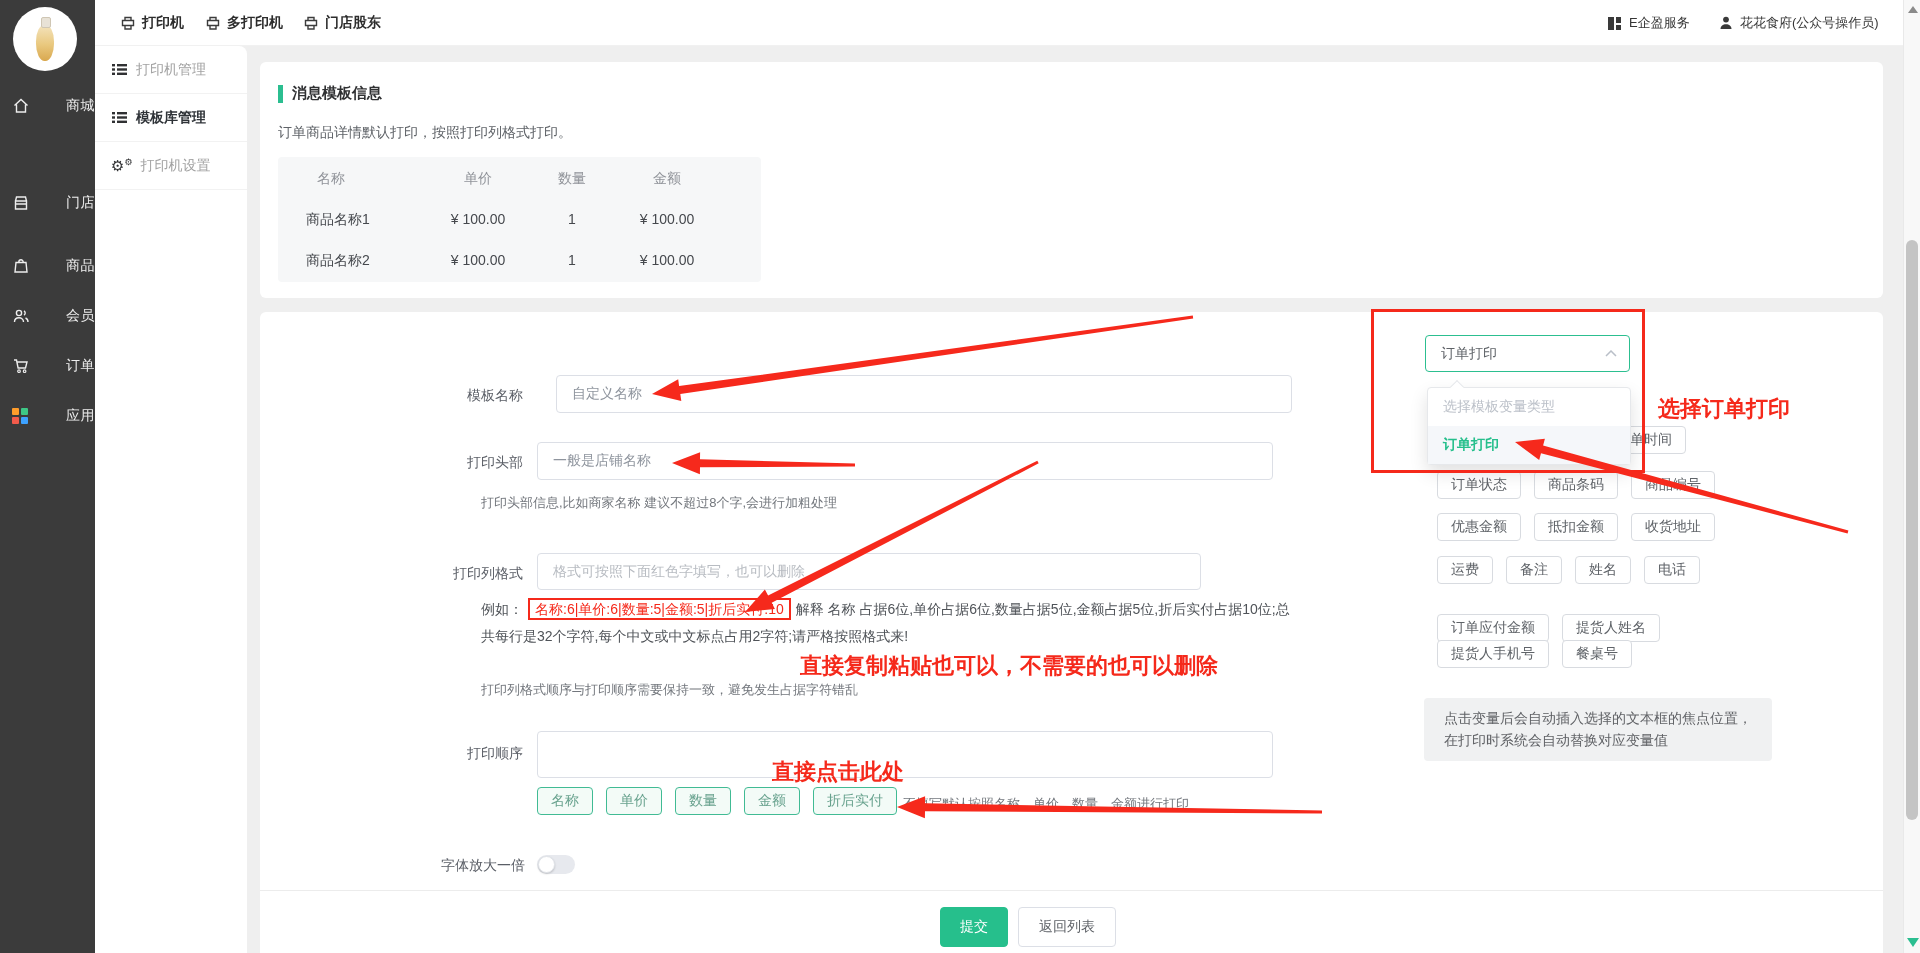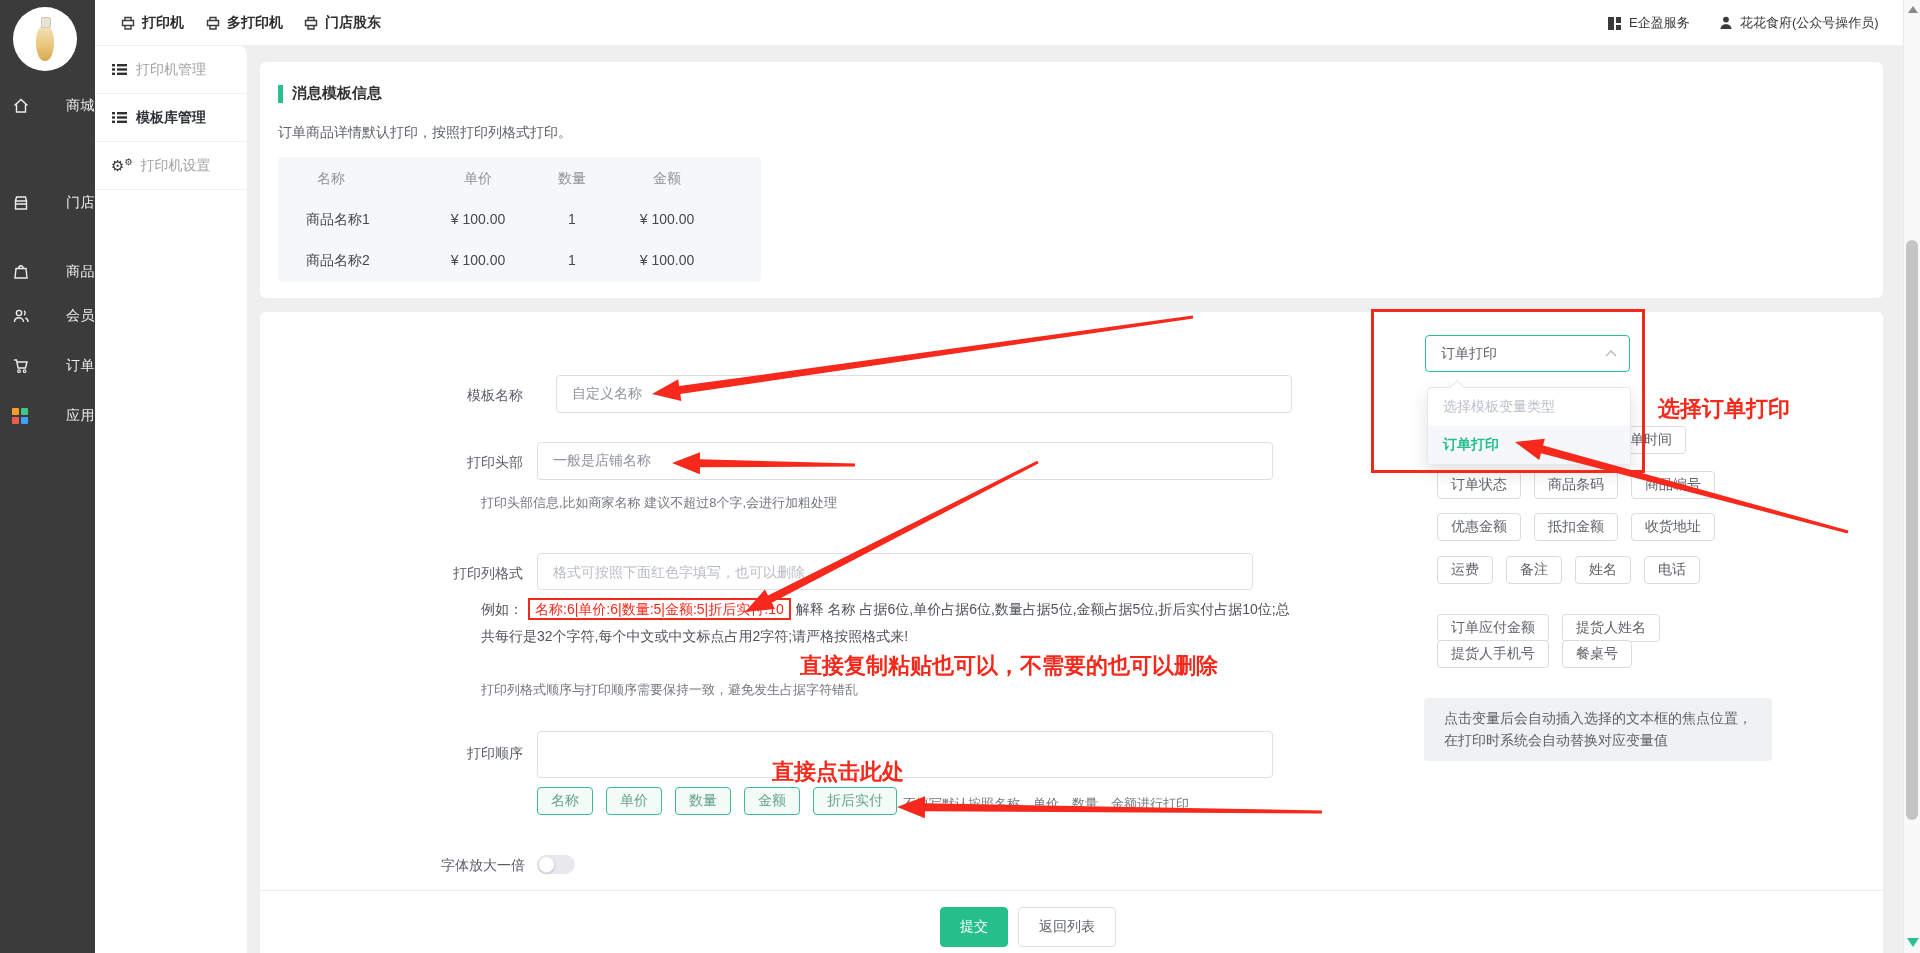--- a/index.html
+++ b/index.html
@@ -141,21 +141,21 @@
           <path d="M2.5 8.5 9 2.5l6.5 6M4.5 7.5V15h9V7.5" fill="none" stroke="#ededed" stroke-width="1.4"></path>
         </svg>
       <span class="side-label">商城</span>
     </div>
     <div class="abs side-item" style="top:191px;">
       <svg width="18" height="18" viewBox="0 0 18 18">
           <path d="M3.5 7 4.5 3h9L14.5 7M3.5 7h11v8h-11zM3.5 10h11" fill="none" stroke="#ededed" stroke-width="1.4"></path>
         </svg>
       <span class="side-label">门店</span>
     </div>
-    <div class="abs side-item" style="top:260px;">
+    <div class="abs side-item" style="top:254px;">
       <svg width="18" height="18" viewBox="0 0 18 18">
           <path d="M4 5.5h10l1 9.5H3zM6.8 5.5V5a2.2 2.2 0 0 1 4.4 0v.5" fill="none" stroke="#ededed" stroke-width="1.4"></path>
         </svg>
       <span class="side-label">商品</span>
     </div>
     <div class="abs side-item" style="top:304px;">
       <svg width="18" height="18" viewBox="0 0 18 18">
           <circle cx="7" cy="6" r="2.6" fill="none" stroke="#ededed" stroke-width="1.4"></circle>
           <path d="M2.5 15c0-2.6 2-4.2 4.5-4.2s4.5 1.6 4.5 4.2M12 3.8a2.6 2.6 0 0 1 0 4.4M13.5 11c1.5.6 2.5 2 2.5 4" fill="none" stroke="#ededed" stroke-width="1.4"></path>
         </svg>
@@ -238,21 +238,21 @@
   <section class="abs card card2"></section>
 
   <label class="abs f-label" style="left:373px;top:387px;">模板名称</label>
   <input class="abs f-input" style="left: 556px; top: 375px; width: 736px; height: 38px;" value="自定义名称">
 
   <label class="abs f-label" style="left:373px;top:454px;">打印头部</label>
   <input class="abs f-input" style="left: 537px; top: 442px; width: 736px; height: 38px;" value="一般是店铺名称">
   <div class="abs hint" style="left:481px;top:494px;">打印头部信息,比如商家名称 建议不超过8个字,会进行加粗处理</div>
 
   <label class="abs f-label" style="left:373px;top:565px;">打印列格式</label>
-  <input class="abs f-input" style="left: 537px; top: 553px; width: 716px; height: 37px;" placeholder="格式可按照下面红色字填写，也可以删除">
+  <input class="abs f-input" style="left: 537px; top: 553px; width: 664px; height: 37px; font-family: Liberation Serif, serif;" placeholder="格式可按照下面红色字填写，也可以删除">
   <div class="abs example" style="left:481px;top:596px;width:815px;">
     <span>例如：</span><span class="red-code">名称:6|单价:6|数量:5|金额:5|折后实付:10</span><span>解释 名称 占据6位,单价占据6位,数量占据5位,金额占据5位,折后实付占据10位;总共每行是32个字符,每个中文或中文标点占用2字符;请严格按照格式来!</span>
   </div>
   <div class="abs hint" style="left:481px;top:681px;">打印列格式顺序与打印顺序需要保持一致，避免发生占据字符错乱</div>
 
   <label class="abs f-label" style="left:373px;top:745px;">打印顺序</label>
   <textarea class="abs f-input" style="left: 537px; top: 731px; width: 736px; height: 47px;" value=""></textarea>
   <div class="abs chip-row" style="left:537px;top:787px;">
     <span class="chip green">名称</span>
     <span class="chip green">单价</span>

